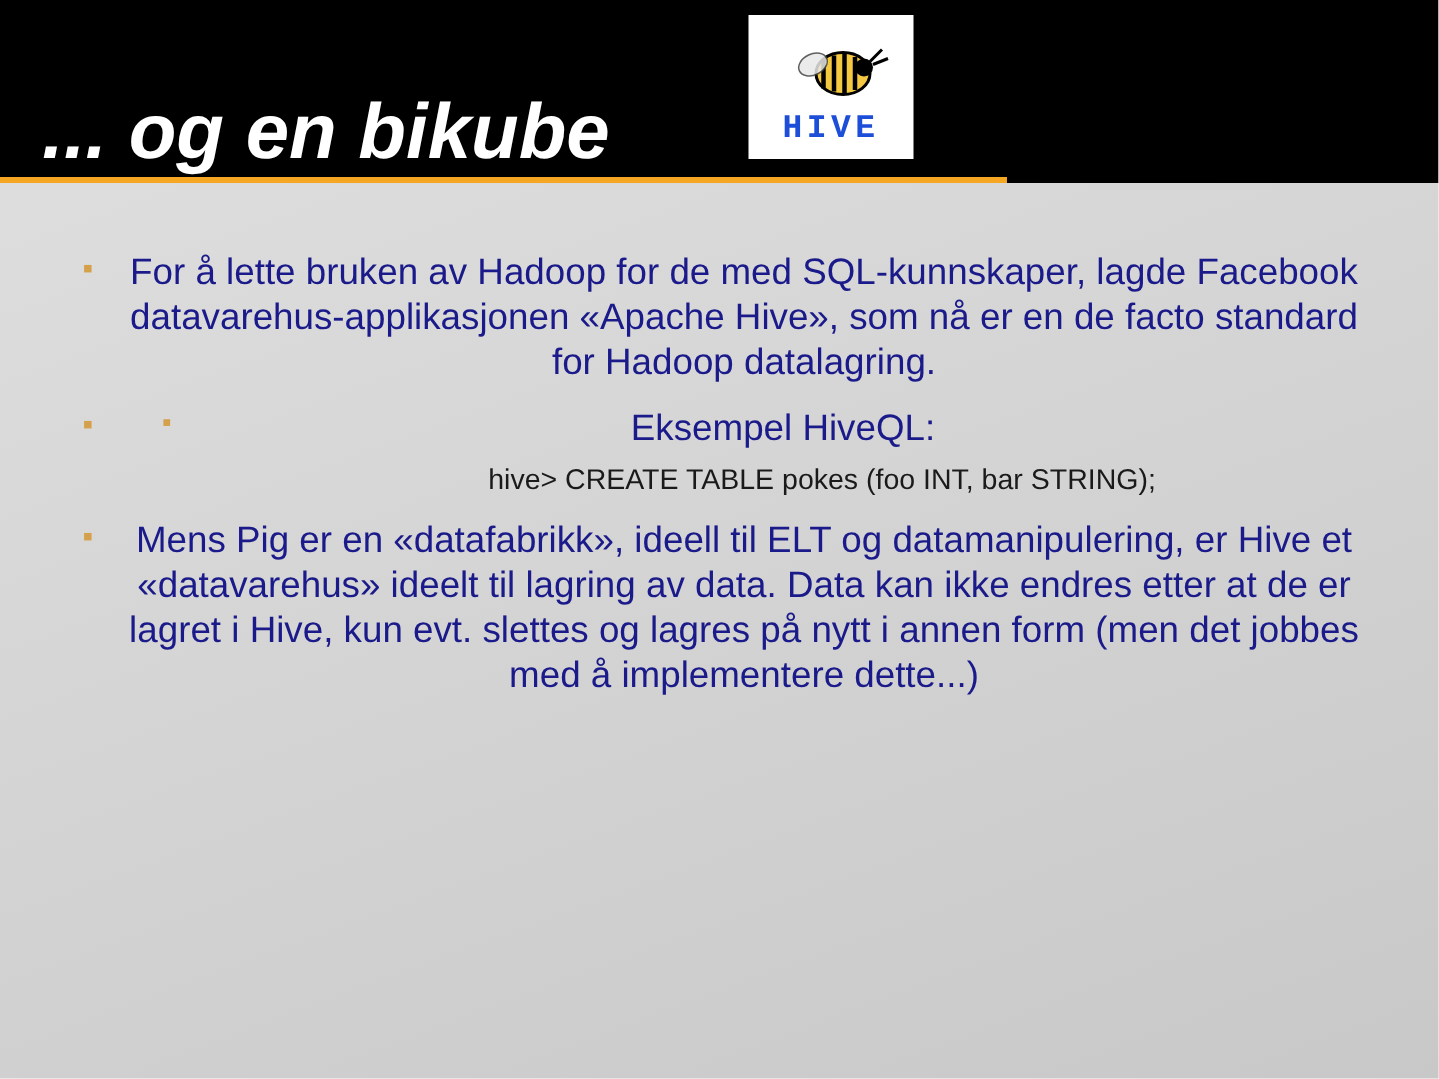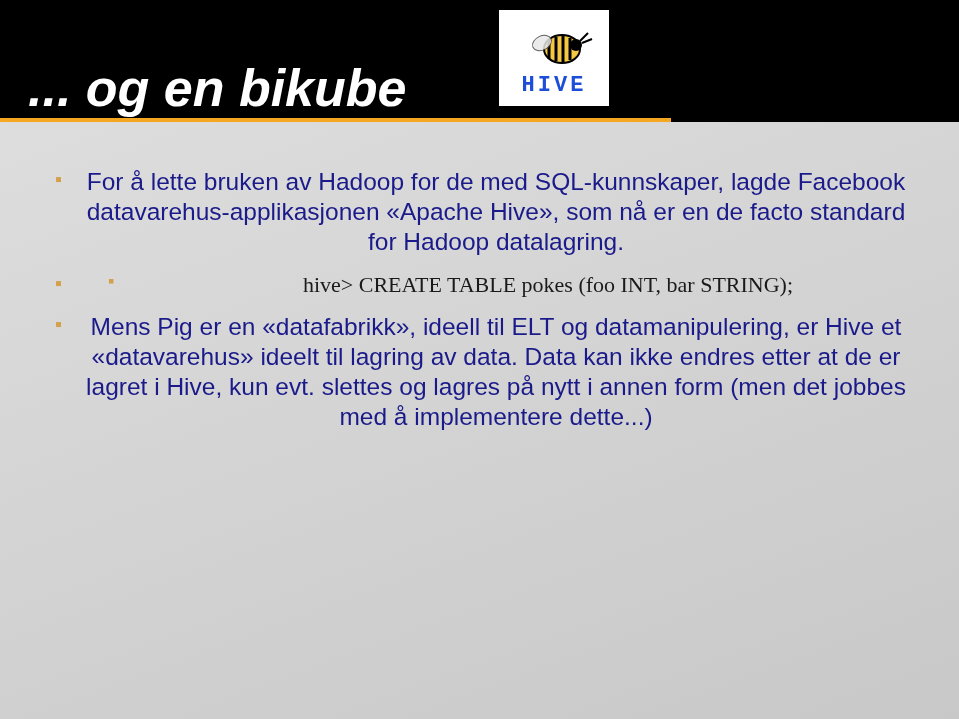--- a/index.html
+++ b/index.html
@@ -81,23 +81,23 @@
   position: absolute;
   left: 25px;
   top: 0;
   color: #d4a04a;
   font-size: 18px;
 }
 .code-block {
   padding-left: 52px;
   margin-top: 8px;
   color: #1a1a1a;
-  font-size: 22px;
+  font-size: 19px;
   line-height: 1.25;
-  font-family: Liberation Serif, serif;
+  font-family: Liberation Sans, sans-serif;
 }
 .code-line { display: block; }
 </style>
 </head>
 <body>
 
 <div class="header">
   <div class="title">... og en bikube</div>
   <div class="logo">
     <svg width="80" height="54" viewBox="0 0 80 54">
@@ -114,20 +114,21 @@
 <div class="accent-line"></div>
 
 <div class="content">
   <ul class="bullet-list">
     <li class="bullet-item">
       <span>For å lette bruken av Hadoop for de med SQL-kunnskaper, lagde Facebook datavarehus-applikasjonen «Apache Hive», som nå er en de facto standard for Hadoop datalagring.</span>
     </li>
     <li class="bullet-item">
       <ul class="sub-list">
         <li class="sub-item">
+          <span>Eksempel HiveQL:</span>
           <div class="code-block">
             <span class="code-line">hive&gt; CREATE TABLE pokes (foo INT, bar STRING);</span>
           </div>
         </li>
       </ul>
     </li>
     <li class="bullet-item">
       <span>Mens Pig er en «datafabrikk», ideell til ELT og datamanipulering, er Hive et «datavarehus» ideelt til lagring av data. Data kan ikke endres etter at de er lagret i Hive, kun evt. slettes og lagres på nytt i annen form (men det jobbes med å implementere dette...)</span>
     </li>
   </ul>

